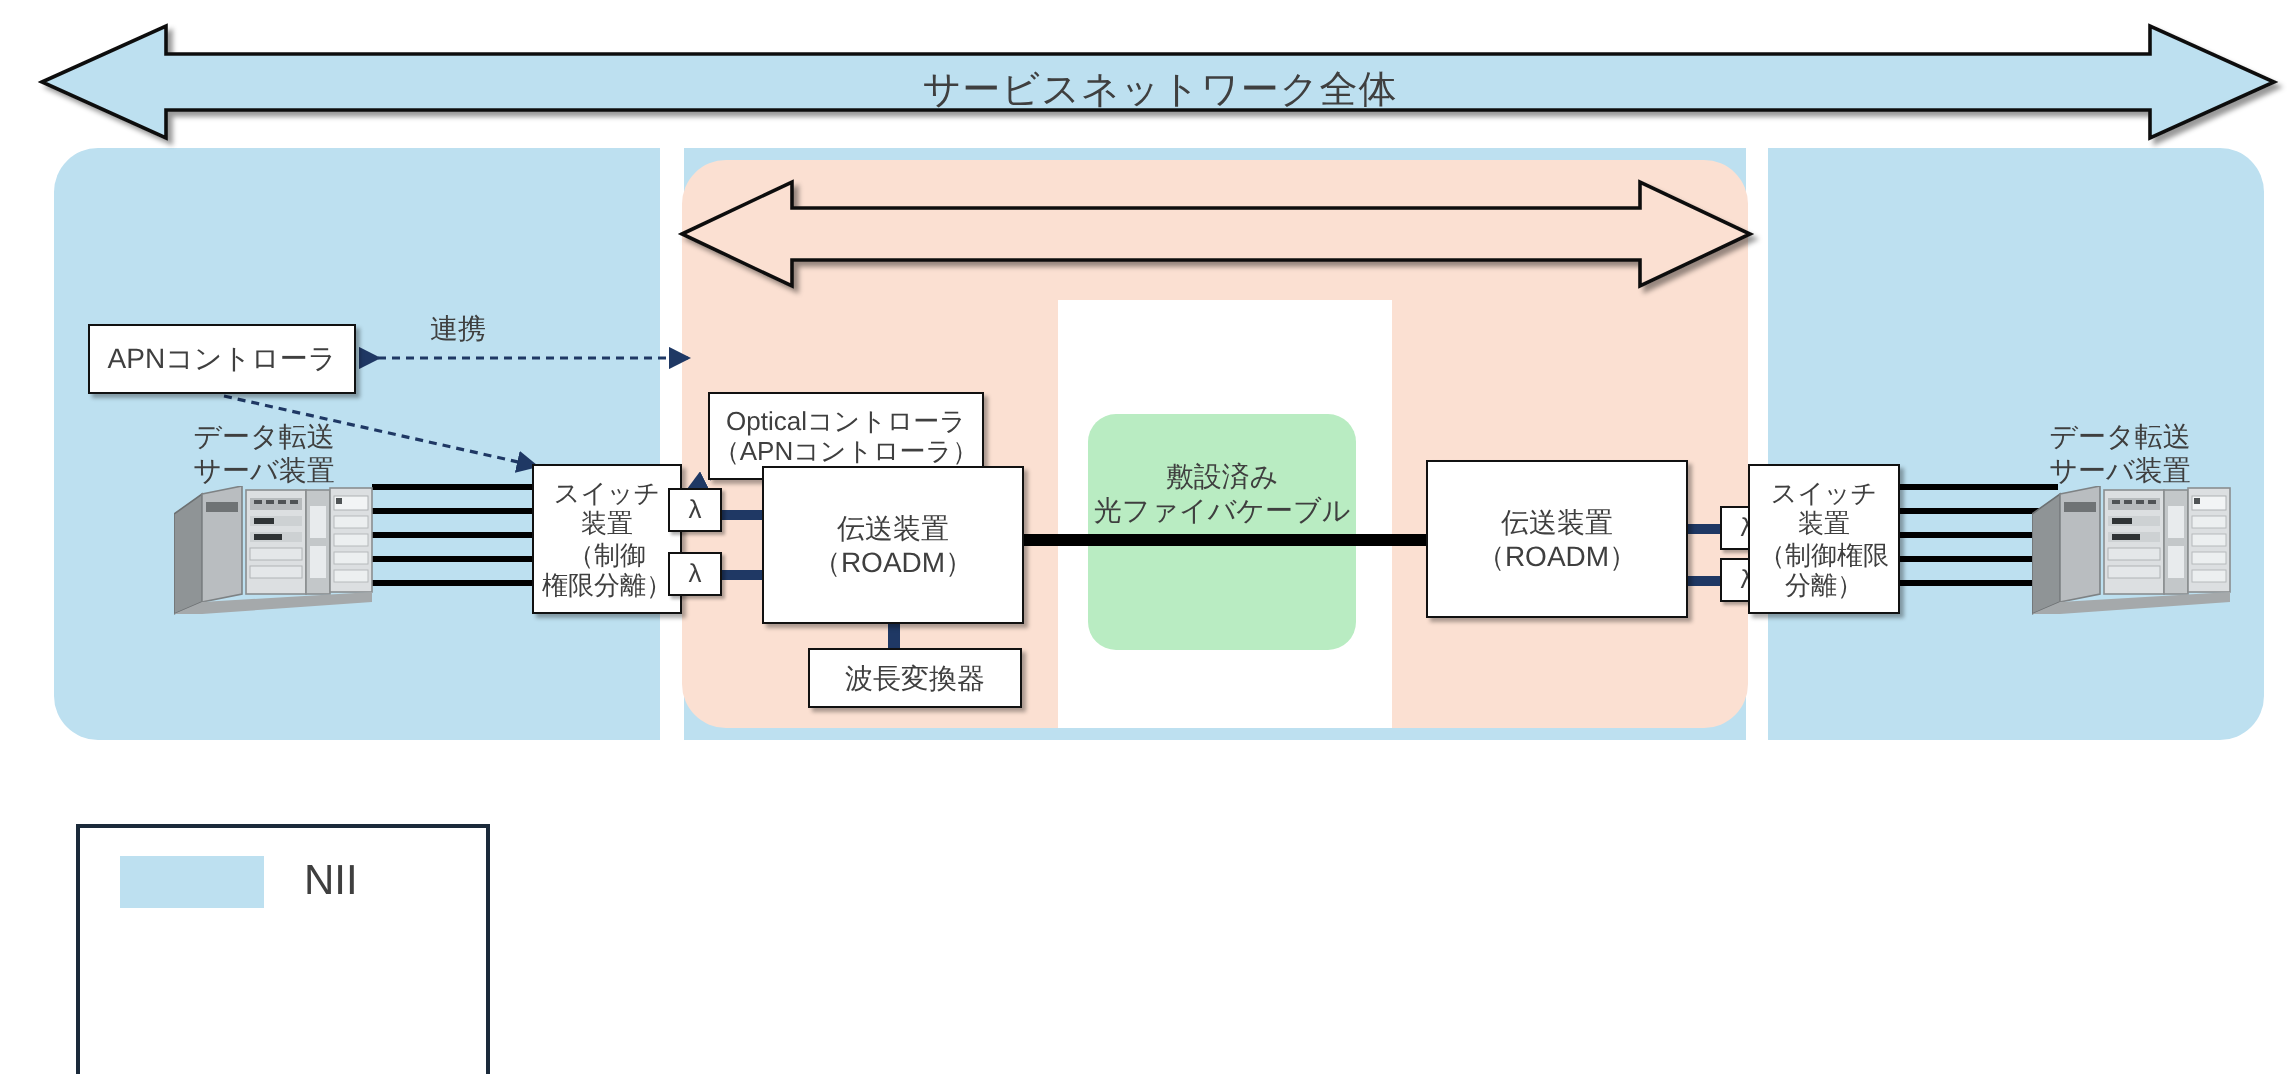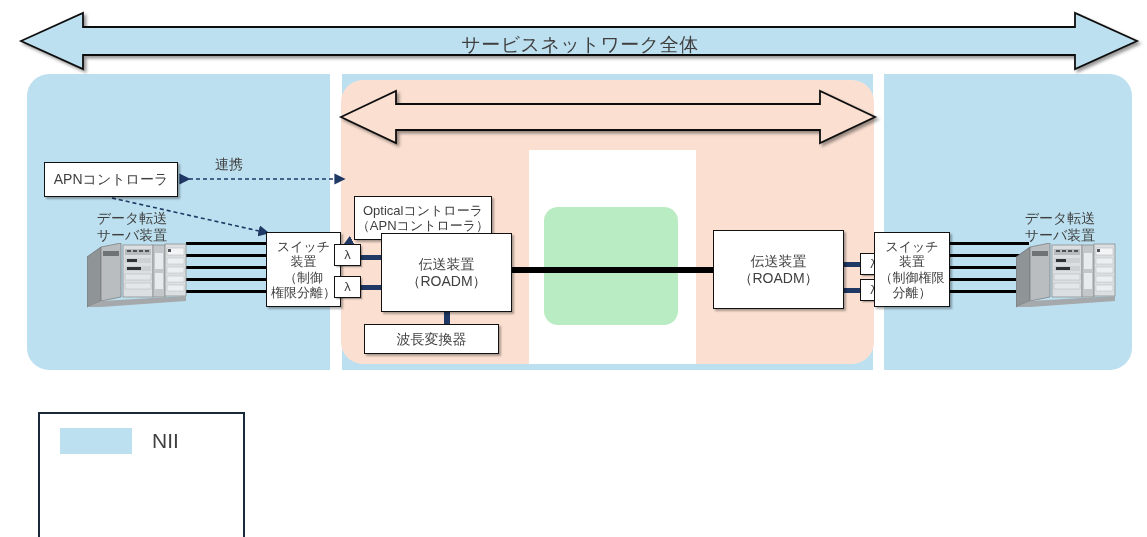--- a/index.html
+++ b/index.html
@@ -148,22 +148,24 @@
 装置
 （制御
 権限分離）</div>
 
   <div class="node lam" style="left:334px;top:244px;width:27px;height:22px;">λ</div>
   <div class="node lam" style="left:334px;top:276px;width:27px;height:22px;">λ</div>
 
   <div class="node" style="left:381px;top:233px;width:131px;height:79px;">伝送装置
 （ROADM）</div>
 
-  <div class="node" style="left:364px;top:324px;width:135px;height:30px;">波長変換器</div>
-
+  <div class="node" style="left:404px;top:324px;width:107px;height:30px;">波長変換器</div>
+
+  <div class="plabel" style="left:544px;top:230px;width:134px;">敷設済み
+光ファイバケーブル</div>
 
   <div class="node" style="left:713px;top:230px;width:131px;height:79px;">伝送装置
 （ROADM）</div>
 
   <div class="node lam" style="left:860px;top:253px;width:27px;height:22px;">λ</div>
   <div class="node lam" style="left:860px;top:279px;width:27px;height:22px;">λ</div>
 
   <div class="node small" style="left:874px;top:232px;width:76px;height:75px;">スイッチ
 装置
 （制御権限

